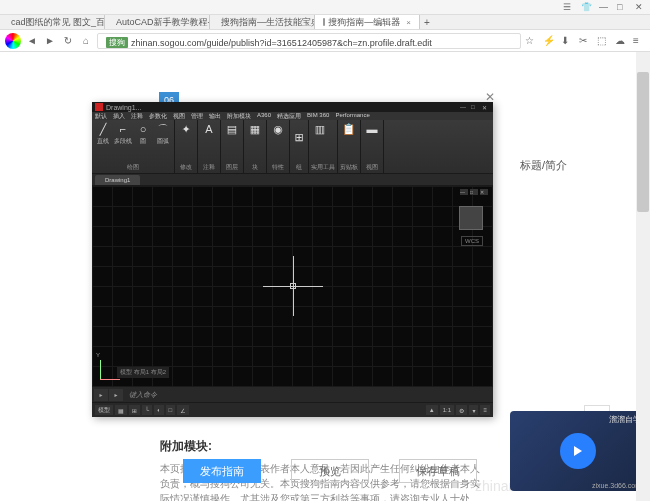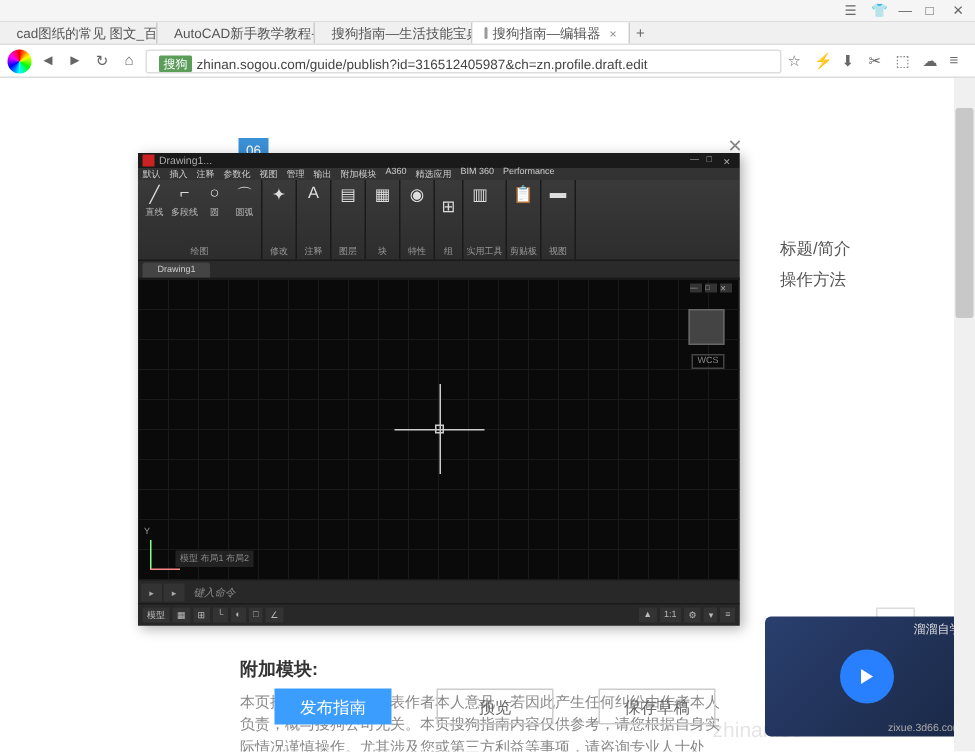--- a/index.html
+++ b/index.html
@@ -157,21 +157,20 @@
     <span>≡</span>
   </div>
 </div>
 
 <div class="content">
   <div class="blue-box">06</div>
   <div class="close-x">✕</div>
 
   <div class="right-panel">
     <div class="right-item">标题/简介</div>
-    <div class="right-item">操作方法</div>
   </div>
 
   <div class="cad-window">
     <div class="cad-title">
       <div class="cad-title-icon"></div>
       <span>Drawing1...</span>
       <div class="cad-title-spacer"></div>
       <div class="cad-win-btns">
         <span class="cad-win-btn">—</span>
         <span class="cad-win-btn">□</span>

